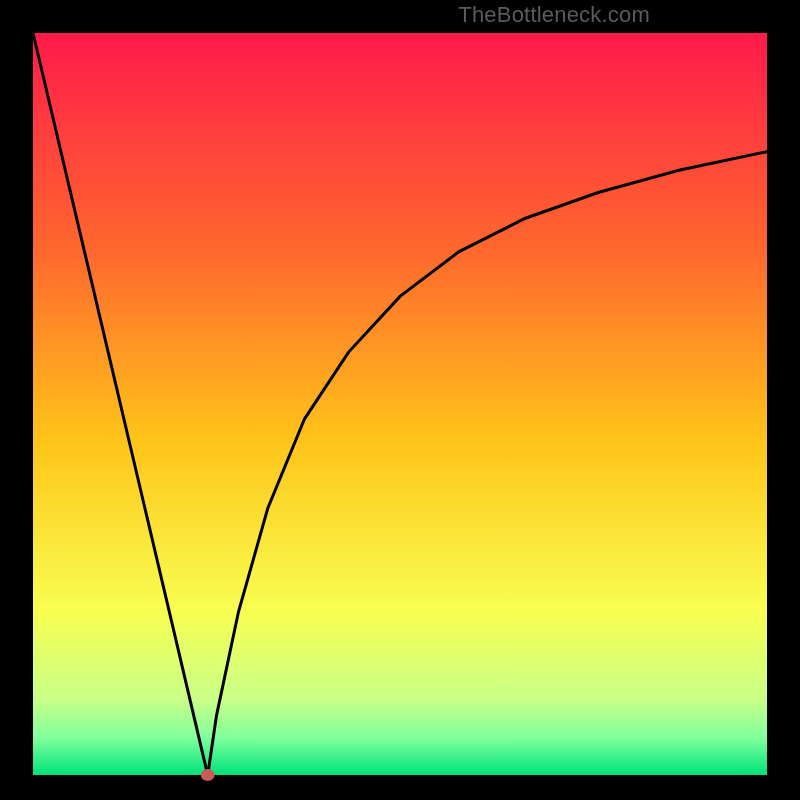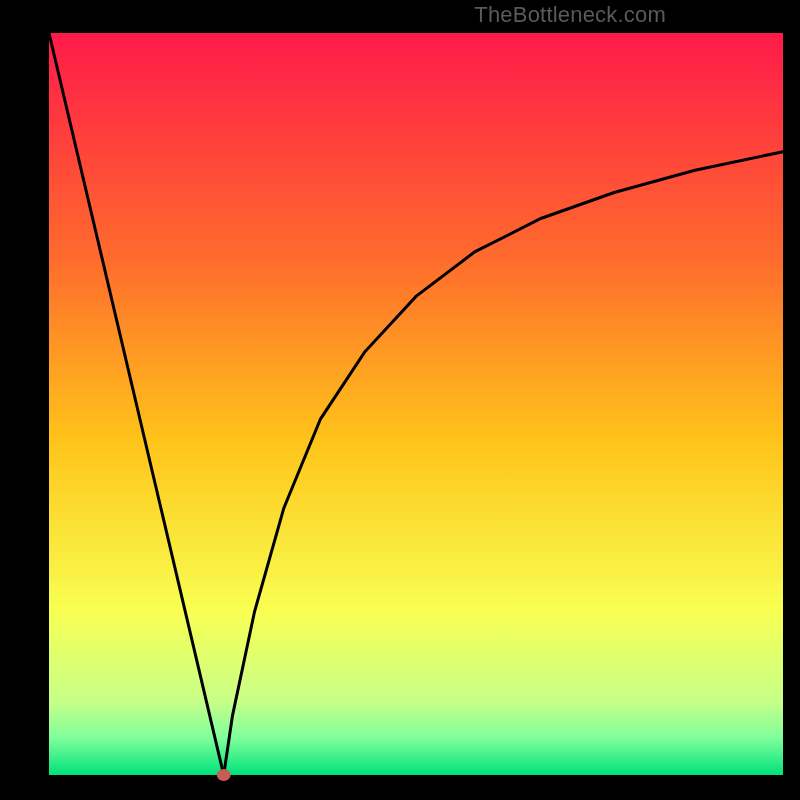--- a/index.html
+++ b/index.html
@@ -7,21 +7,21 @@
     padding: 0;
     width: 800px;
     height: 800px;
     background: #000;
     overflow: hidden;
     font-family: Arial, Helvetica, sans-serif;
   }
   .frame {
     position: absolute;
     top: 0;
-    left: 16px;
+    left: 0;
     width: 664px;
     height: 800px;
     background: #f9a8d4;
   }
   .watermark {
     position: absolute;
     top: 2px;
     right: 14px;
     color: #5a5a5a;
     font-size: 22px;

